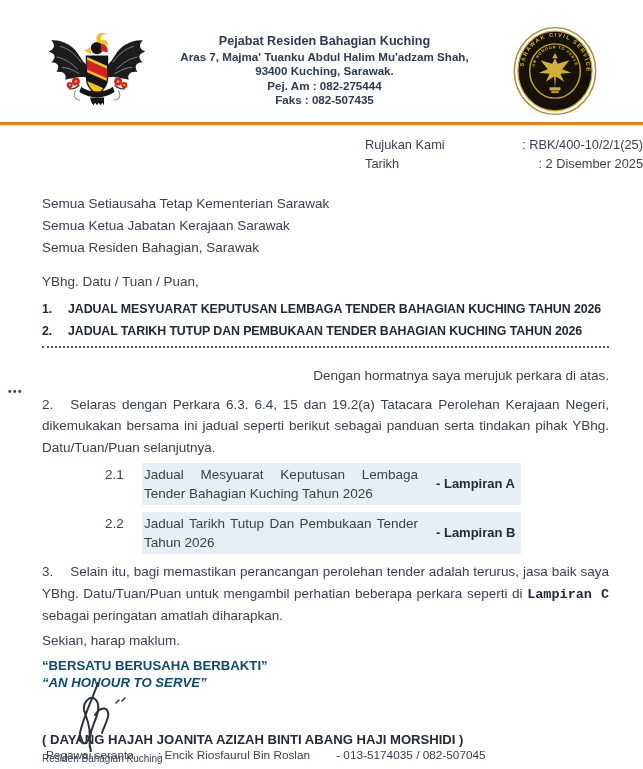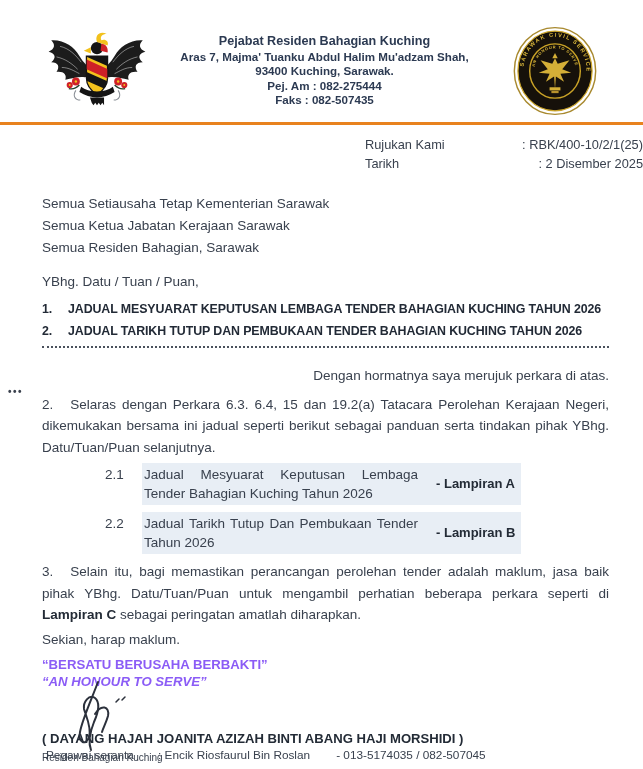--- a/index.html
+++ b/index.html
@@ -36,36 +36,36 @@
 
   .subjects { margin-top:5px; font-weight:bold; color:#222a36;
               font-size:12.4px; line-height:22px; letter-spacing:-0.1px; }
   .subj { display:flex; white-space:nowrap; }
   .subj-num { width:26px; flex:0 0 auto; }
   .dotline { border-bottom:2px dotted #4a515c; height:2px; margin-top:4px; }
 
   .para1 { margin-top:17px;text-align:right; }
   .para { margin-top:7px; text-align:justify; }
   .pnum { margin-right:17px; }
-  .b { font-weight:bold; color:#232b36; }
+  .b { font-weight:bold; color:#232b36;font-family:Liberation Mono, monospace; }
 
   .items { margin:5px 0 0 63px; }
   .item-row { display:flex; margin-bottom:7px; }
   .item-num { width:37px; flex:0 0 auto; line-height:19px; padding-top:2px; }
   .item-bg { display:flex; background:rgba(213,224,236,0.55); padding:2px 6px 2px 2px; }
   .item-text { width:274px; text-align:justify; line-height:19px; }
   .item-annex { font-weight:bold; color:#232b36; margin-left:18px;
                 align-self:center; white-space:nowrap; font-size:13px; }
 
   .para3 { margin-top:6px; }
   .closing { margin-top:3px; line-height:21.5px; }
 
   
   .sig { margin-top:6px; position:relative; }
-  .motto { font-weight:bold; color:#8b5cf6; font-size:13.2px; line-height:17px; }
+  .motto { font-weight:bold; color:#0c4a6e; font-size:13.2px; line-height:17px; }
   .motto-en { font-style:italic; }
   .sig-scribble { position:absolute; left:14px; top:24px; }
   .sig-name { font-weight:bold; color:#232b36; font-size:13.1px; margin-top:40px; line-height:18px; }
   .sig-title { font-size:10px; line-height:19.5px; }
 
   
   .footer { position:absolute; left:46px; bottom:7px; font-size:11.8px;
             display:flex; color:#39414e; }
   .f-label { width:112px; flex:0 0 auto; }
   .f-contact { margin-left:26px; }
@@ -209,21 +209,21 @@
       <div class="item-row">
         <span class="item-num">2.2</span>
         <span class="item-bg">
           <span class="item-text">Jadual Tarikh Tutup Dan Pembukaan Tender Tahun 2026</span>
           <span class="item-annex">- Lampiran B</span>
         </span>
       </div>
     </div>
 
     <p class="para para3" style="margin:6px 0 0 0;">
-      <span class="pnum">3.</span><span>Selain itu, bagi memastikan perancangan perolehan tender adalah maklum, jasa baik pihak YBhg. Datu/Tuan/Puan untuk mengambil perhatian beberapa perkara seperti di </span><span class="b">Lampiran C</span><span> sebagai peringatan amatlah diharapkan.</span>
+      <span class="pnum">3.</span><span>Selain itu, bagi memastikan perancangan perolehan tender adalah terurus, jasa baik saya YBhg. Datu/Tuan/Puan untuk mengambil perhatian beberapa perkara seperti di </span><span class="b">Lampiran C</span><span> sebagai peringatan amatlah diharapkan.</span>
     </p>
 
     <div class="closing">Sekian, harap maklum.</div>
 
     <div class="sig">
       <div class="motto">“BERSATU BERUSAHA BERBAKTI”</div>
       <div class="motto motto-en">“AN HONOUR TO SERVE”</div>
 
       <div class="sig-scribble">
         <svg width="80" height="72" viewBox="0 0 80 72">

